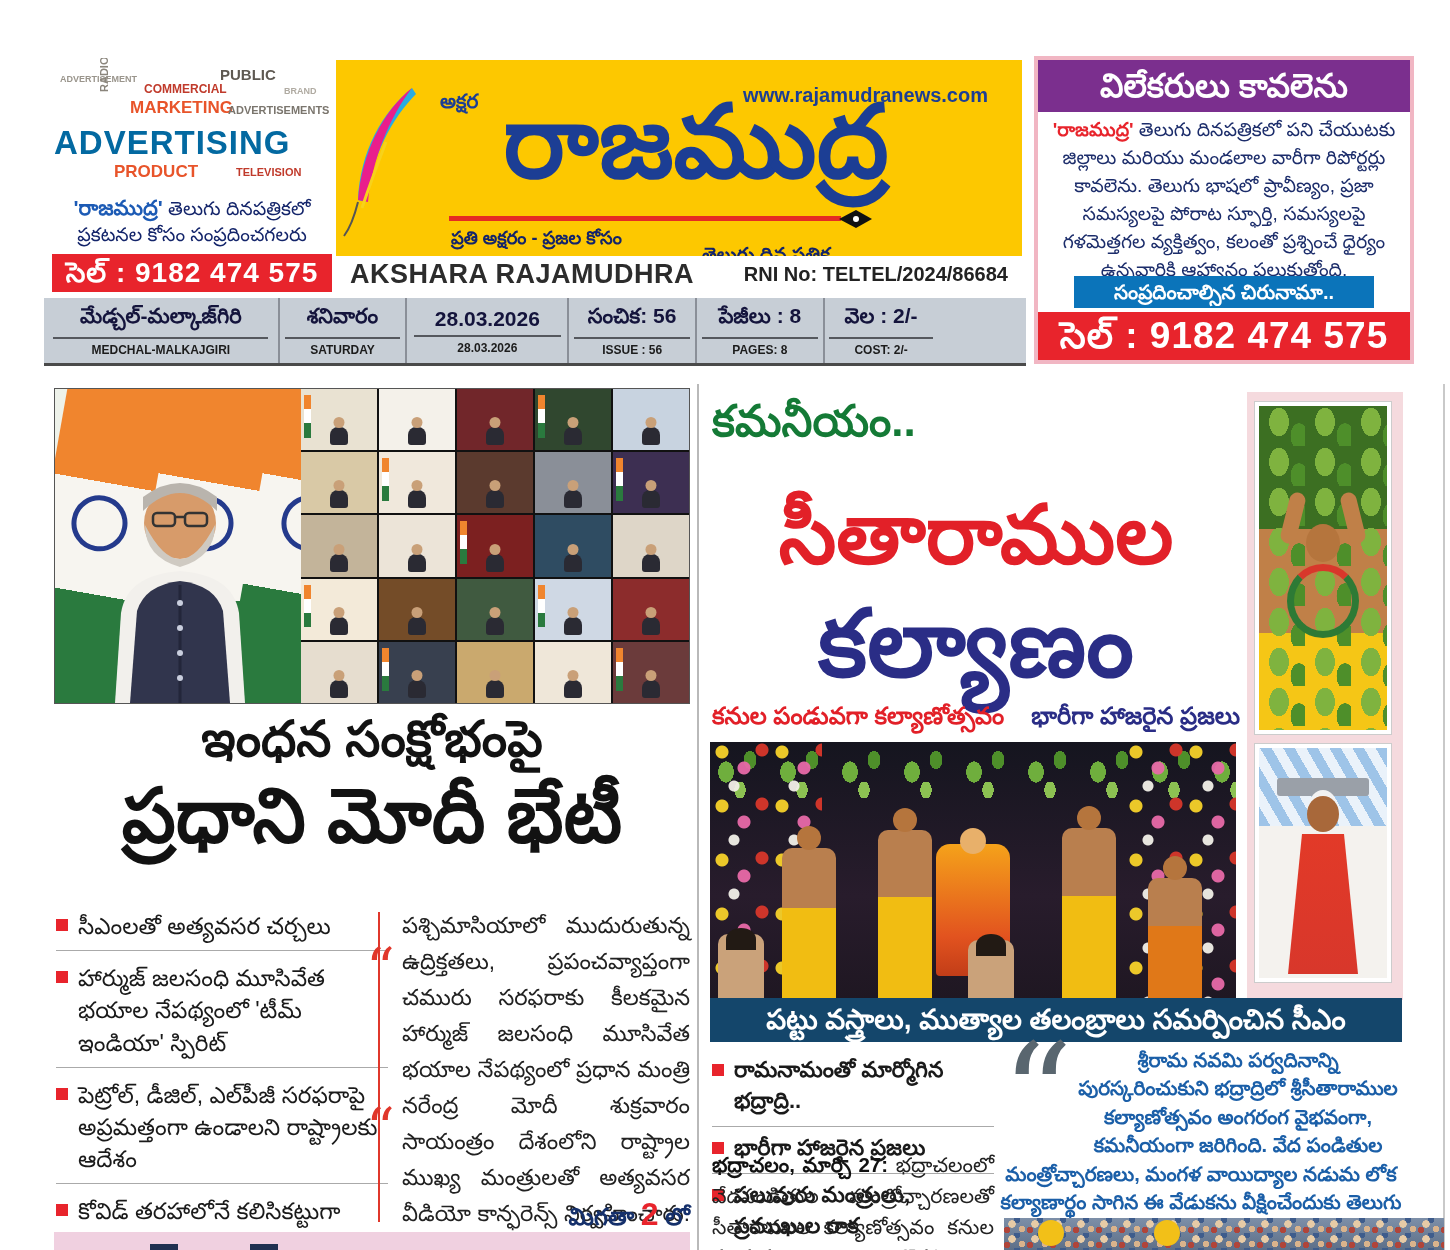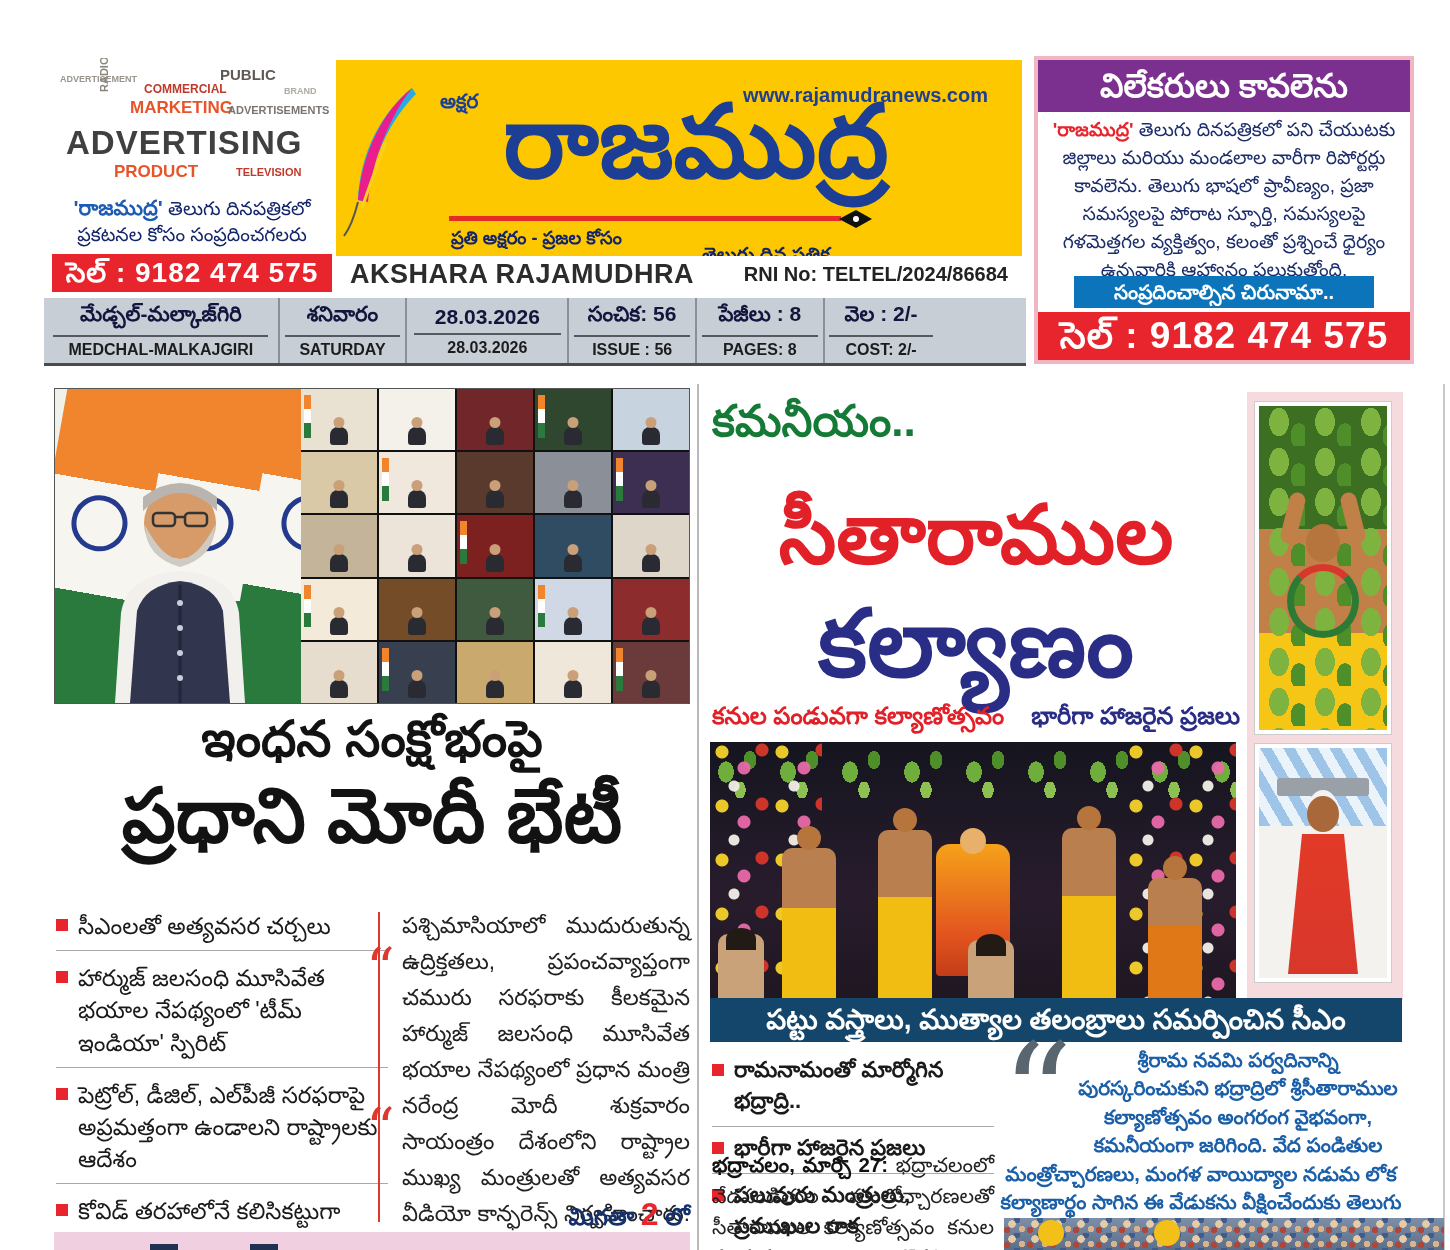--- a/index.html
+++ b/index.html
@@ -4,21 +4,21 @@
 <style>
   html,body{margin:0;padding:0;background:#e9e9e9;}
   .page{position:relative;width:1450px;height:1250px;background:#fff;margin:0 auto;
         font-family:"Liberation Sans","DejaVu Sans",sans-serif;overflow:hidden;}
   .abs{position:absolute;}
 
   
   #ad-box{left:52px;top:58px;width:280px;height:234px;}
   .wordcloud{position:relative;width:100%;height:134px;overflow:hidden;background:#fff;}
   .wc{position:absolute;font-weight:bold;white-space:nowrap;}
-  .w0{left:14px;top:66px;font-size:33px;color:#404040;letter-spacing:1px;}
+  .w0{left:2px;top:66px;font-size:33px;color:#0369a1;letter-spacing:1px;}
   .w1{left:78px;top:40px;font-size:17px;color:#e8542a;}
   .w2{left:92px;top:24px;font-size:12px;color:#c03a2b;}
   .w3{left:168px;top:8px;font-size:15px;color:#5e5952;}
   .w4{left:176px;top:46px;font-size:11px;color:#7a756d;}
   .w5{left:62px;top:104px;font-size:17px;color:#e8542a;}
   .w6{left:184px;top:108px;font-size:11px;color:#c03a2b;}
   .w7{left:46px;top:34px;font-size:11px;color:#8a857c;transform:rotate(-90deg);transform-origin:left top;}
   .w8{left:8px;top:16px;font-size:9px;color:#9a958c;}
   .w9{left:232px;top:28px;font-size:9px;color:#b0aba2;}
   .ad-line1{top:138px;width:100%;text-align:center;font-size:19px;color:#13246a;}
@@ -55,21 +55,21 @@
   .r-phone{position:absolute;left:0;bottom:0;width:100%;height:48px;background:var(--accent_red);color:#fff;
            font-size:37px;font-weight:800;text-align:center;line-height:48px;letter-spacing:1px;}
 
   
   #dateline{left:44px;top:298px;width:982px;height:68px;background:#c7ced6;border-bottom:3px solid #4a4a4a;
             display:grid;grid-template-columns:24% 13% 16.5% 13% 13% 11.5% 9%;box-sizing:border-box;}
   .dc{border-right:2px solid #8a8f98;display:flex;flex-direction:column;justify-content:center;align-items:center;}
   .dc:last-child{border-right:none;}
   .dt{font-size:21px;font-weight:800;color:#14143c;border-bottom:2px solid #55585e;width:92%;
       text-align:center;padding-bottom:4px;}
-  .de{font-size:16px;font-weight:800;color:#1c1c1c;padding-top:4px;}
+  .de{font-size:12px;font-weight:800;color:#1c1c1c;padding-top:4px;}
 
   
   #vline{left:697px;top:384px;width:2px;height:866px;background:#b9b9b9;}
   #rline{left:1443px;top:384px;width:2px;height:866px;background:#c9c9c9;}
 
   
   #modi-photo{left:54px;top:388px;width:636px;height:316px;border:1px solid #555;display:flex;box-sizing:border-box;background:#111;}
   .modi-left{position:relative;width:246px;background:#eef2ea;overflow:hidden;}
   .flag{position:absolute;width:110px;height:340px;top:-16px;transform:rotate(10deg);
         background:linear-gradient(180deg,#f0852e 0 32%,#f7f5f0 32% 65%,#2a7a3e 65%);}

